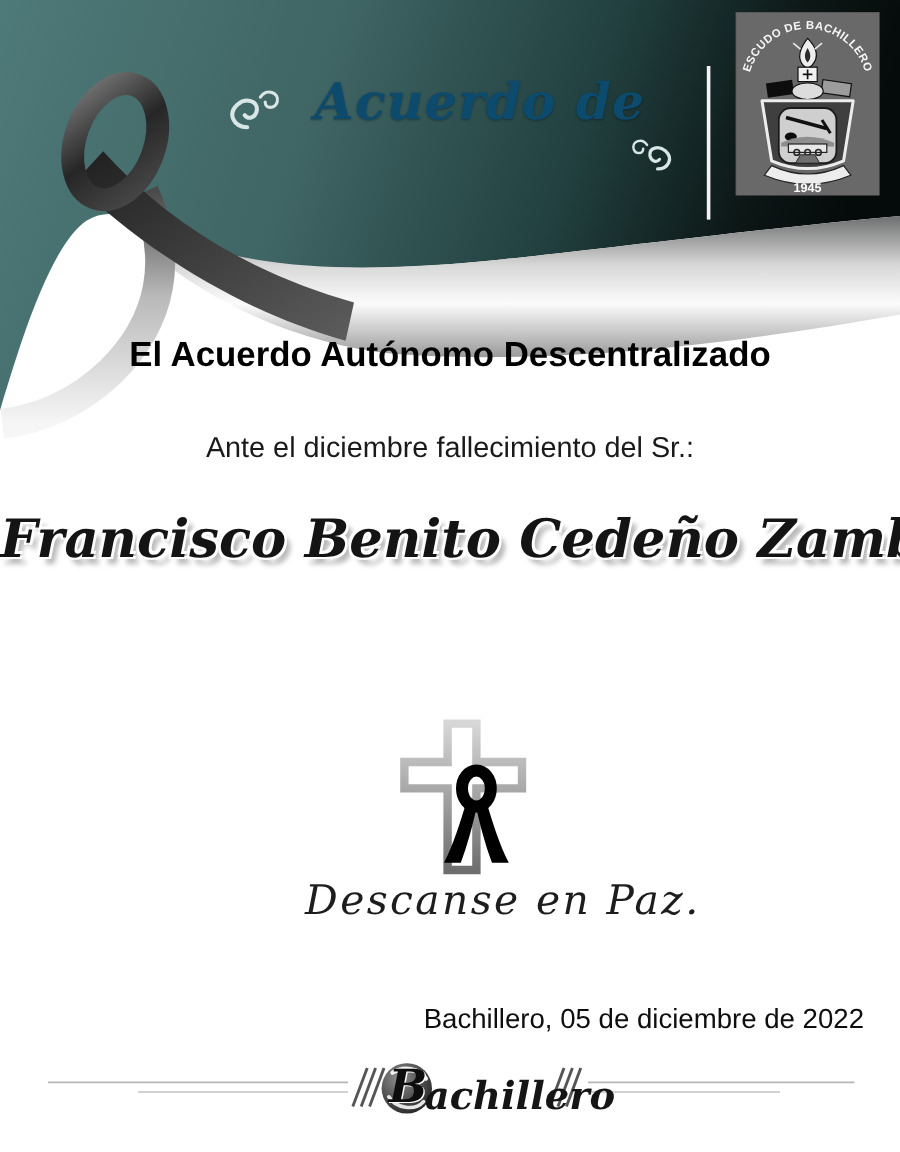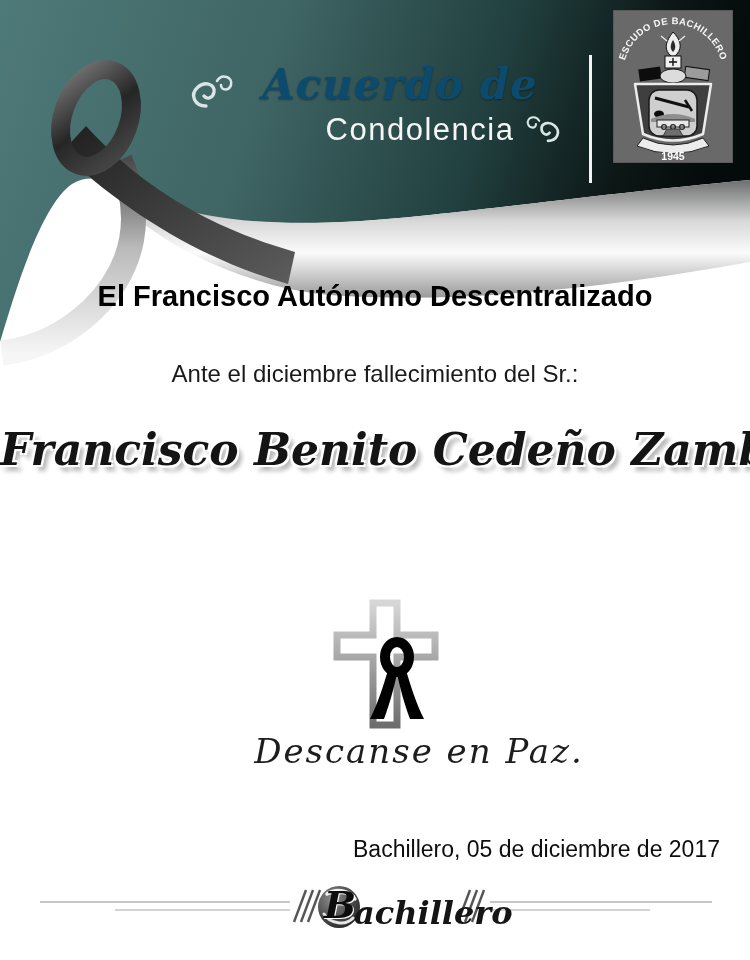--- a/index.html
+++ b/index.html
@@ -97,21 +97,20 @@
 
     <path d="M86,126 C140,186 210,228 295,252 L288,284 C196,258 118,206 62,152 Z" fill="url(#darkBandGrad)"></path>
 
     <ellipse cx="96" cy="118" rx="33" ry="50" fill="none" stroke="url(#loopGrad)" stroke-width="19" transform="rotate(20 96 118)"></ellipse>
 
     <use href="#swirl" transform="translate(206,80)"></use>
     <use href="#swirl" transform="translate(548,120) scale(-0.8,0.8)"></use>
   </svg>
 
   <div class="title-script">Acuerdo de</div>
-  <div class="title-sans">Condolencia</div>
 
   <div class="vline"></div>
 
   <svg class="crest" viewBox="0 0 120 153">
     <defs>
       <path id="crestArc" d="M10,64 A50,50 0 0 1 110,64" fill="none"></path>
     </defs>
     <rect x="0" y="0" width="120" height="153" fill="#696969" stroke="#4d4d4d" stroke-width="1"></rect>
     <text font-size="9.5" font-weight="bold" fill="#f7f7f7" letter-spacing="0.4" font-family="Liberation Sans, sans-serif">
       <textPath href="#crestArc" startOffset="50%" text-anchor="middle">ESCUDO DE BACHILLERO</textPath>
@@ -144,21 +143,21 @@
       <circle cx="60" cy="117" r="2.4" fill="none" stroke="#222" stroke-width="1.2"></circle>
       <circle cx="69" cy="117" r="2.4" fill="none" stroke="#222" stroke-width="1.2"></circle>
       <path d="M54,119 L66,119 L70,126 L50,126 Z" fill="#6f6f6f" stroke="#222" stroke-width="0.8"></path>
     </g>
 
     <path d="M30,128 Q60,142 90,128 L96,136 Q60,151 24,136 Z" fill="#ededed" stroke="#222" stroke-width="1"></path>
     <text x="60" y="150" text-anchor="middle" font-size="10.5" font-weight="bold" fill="#ffffff" font-family="Liberation Sans, sans-serif">1945</text>
   </svg>
 
   <div class="org">
-    <div>El Francisco Autónomo Descentralizado</div>
+    <div>El Acuerdo Autónomo Descentralizado</div>
   </div>
 
   <div class="intro">Ante el diciembre fallecimiento del Sr.:</div>
 
   <div class="name">Francisco Benito Cedeño Zambrano</div>
 
 
   <div class="cross-wrap">
     <svg width="115" height="135" viewBox="0 0 115 135">
       <defs>
@@ -171,21 +170,21 @@
       <g transform="translate(41,46)">
         <ellipse cx="27" cy="14" rx="12" ry="15" fill="none" stroke="#000" stroke-width="10"></ellipse>
         <path d="M19,24 C13,44 8,60 0,76 L14,76 C20,60 24,44 27,31 Z" fill="#000"></path>
         <path d="M35,24 C41,44 46,60 54,76 L40,76 C34,60 30,44 27,31 Z" fill="#000"></path>
       </g>
     </svg>
   </div>
 
   <div class="rip">Descanse en Paz.</div>
 
-  <div class="dateline">Bachillero, 05 de diciembre de 2017</div>
+  <div class="dateline">Bachillero, 05 de diciembre de 2022</div>
 
   <svg class="footer-svg" width="750" height="52" viewBox="0 0 750 52">
     <defs>
       <radialGradient id="ballGrad" cx="0.35" cy="0.3" r="0.9">
         <stop offset="0" stop-color="#8f8f8f"></stop>
         <stop offset="0.55" stop-color="#4a4a4a"></stop>
         <stop offset="1" stop-color="#161616"></stop>
       </radialGradient>
     </defs>
     <line x1="40" y1="18" x2="290" y2="18" stroke="#b5b5b5" stroke-width="1.6"></line>

